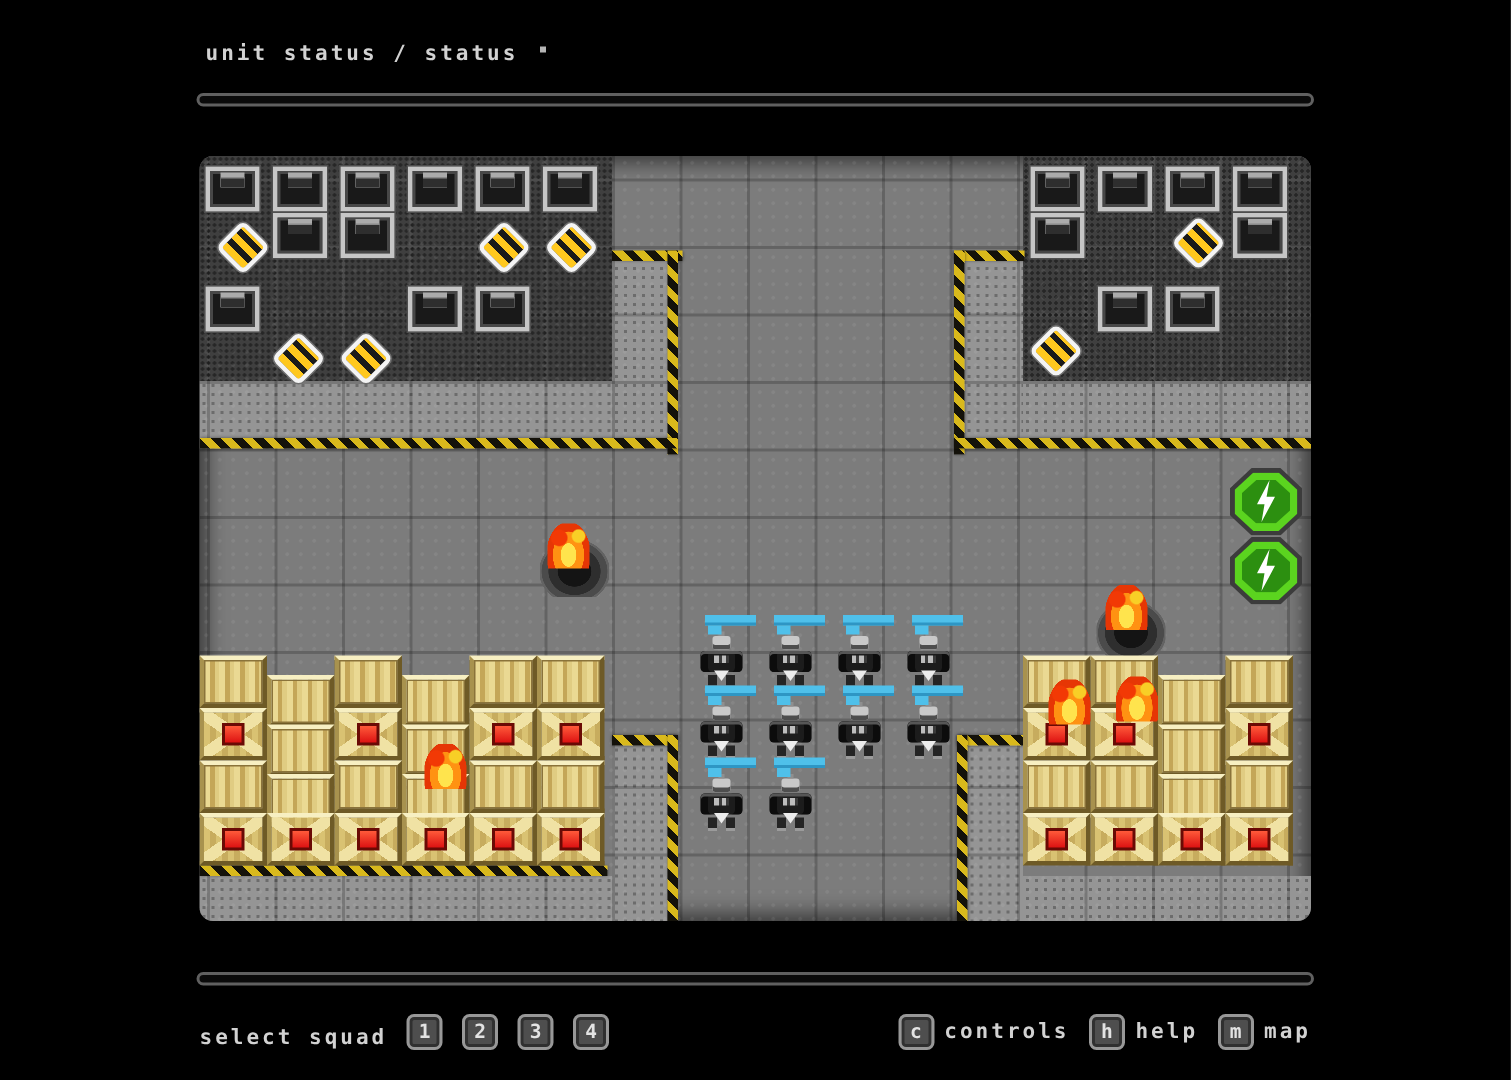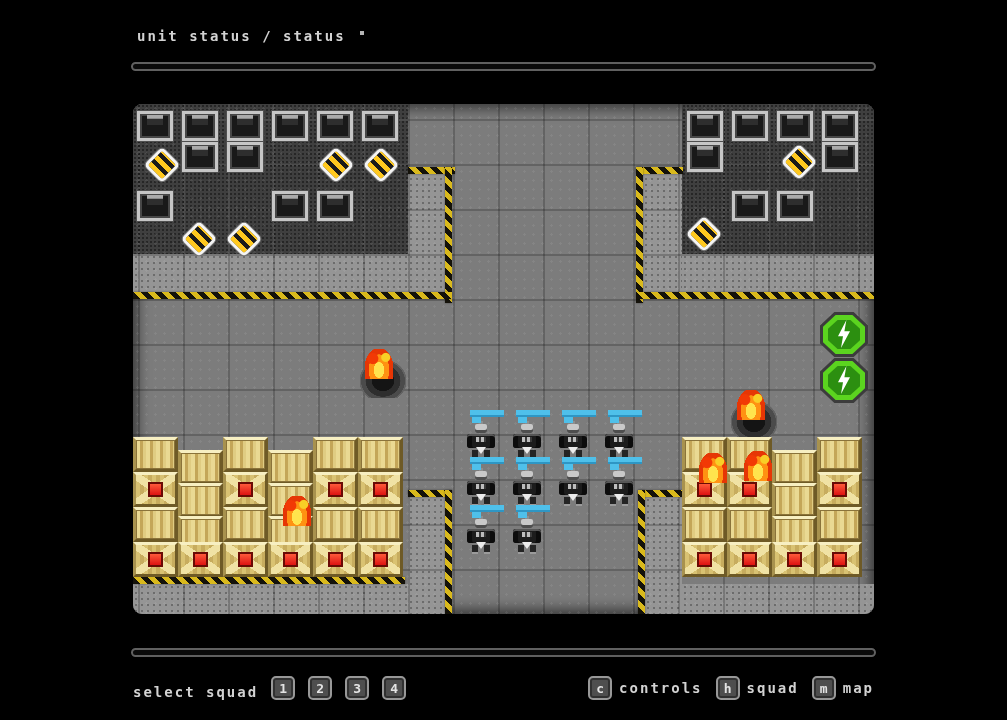--- a/index.html
+++ b/index.html
@@ -297,20 +297,20 @@
     <span class="key">3</span>
     <span class="key">4</span>
   </div>
   <div class="fgroup">
     <span class="shortcut">
       <span class="key">c</span>
       <span class="hud-text">controls</span>
     </span>
     <span class="shortcut">
       <span class="key">h</span>
-      <span class="hud-text">squad</span>
+      <span class="hud-text">help</span>
     </span>
     <span class="shortcut">
       <span class="key">m</span>
       <span class="hud-text">map</span>
     </span>
   </div>
 </div>
 
 </body></html>

